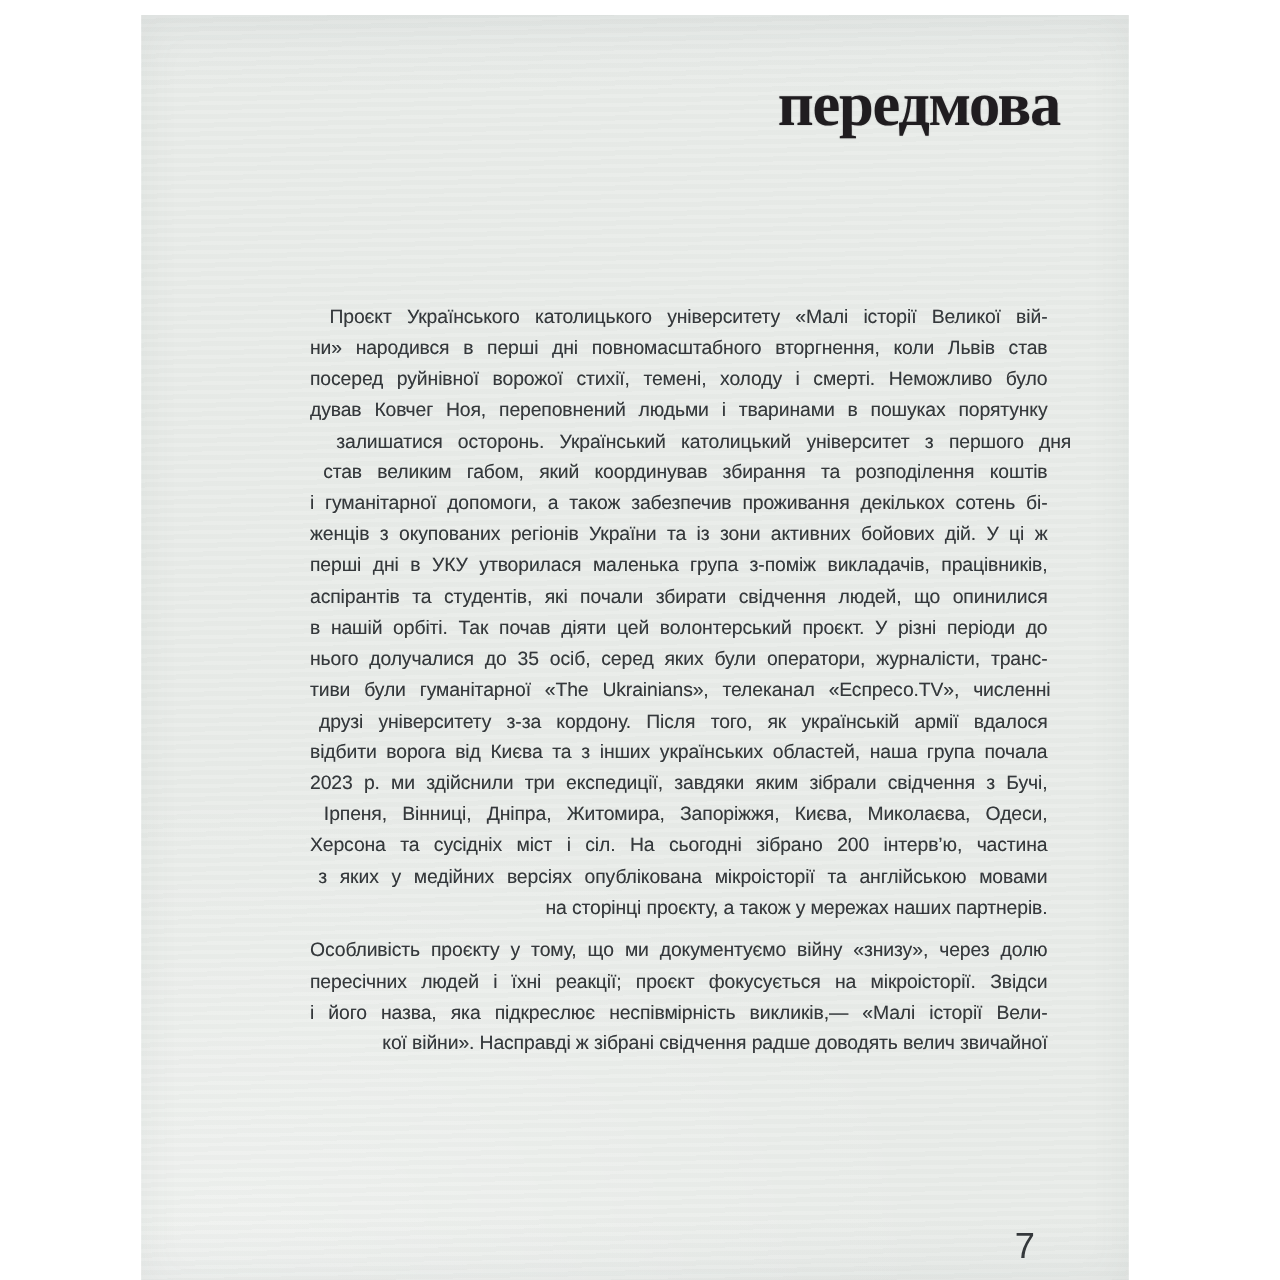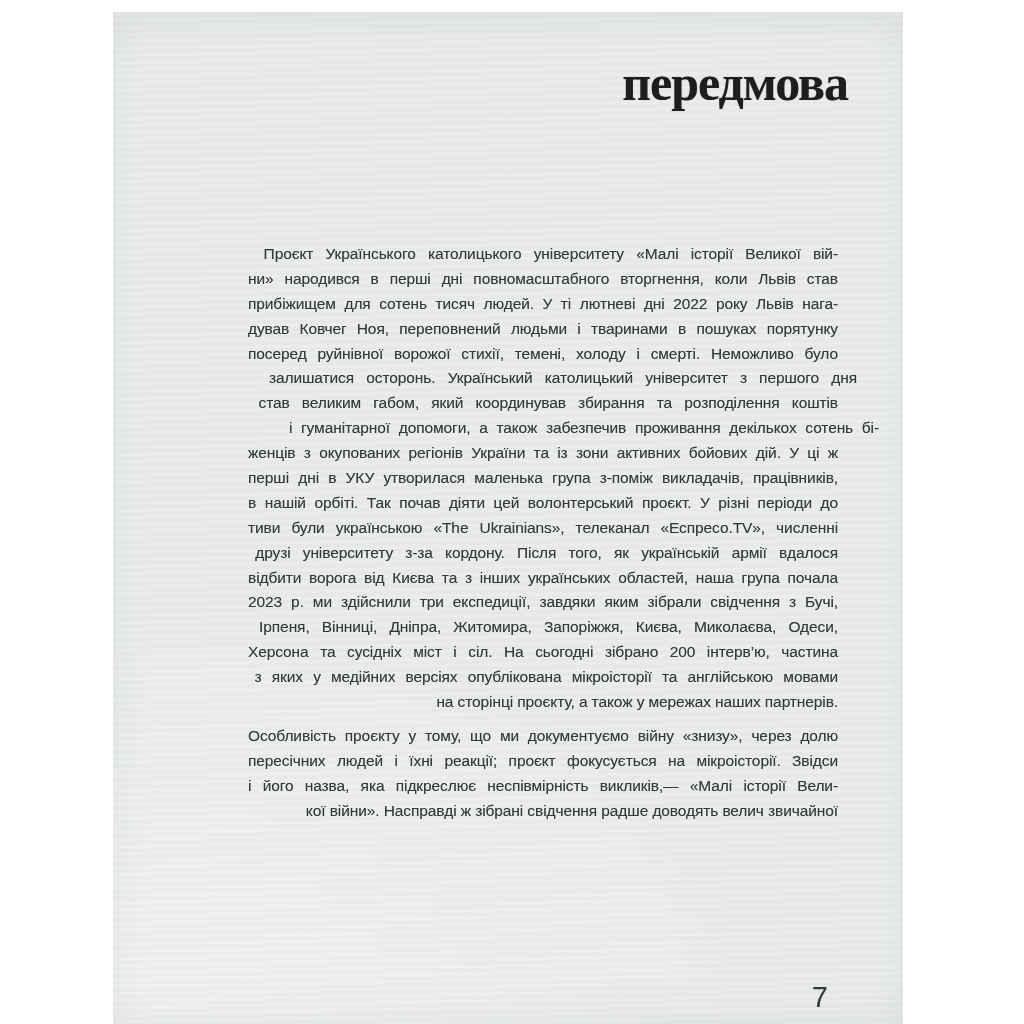--- a/index.html
+++ b/index.html
@@ -62,30 +62,31 @@
 </head>
 <body>
 
 <div class="scene">
   <div class="book-page">
     <div class="chapter-title">передмова</div>
     <div class="body-text">
         <div class="para">
           <div class="line"><span class="line-inner" style="word-spacing: 8px;">Проєкт Українського католицького університету «Малі історії Великої вій-</span></div>
           <div class="line"><span class="line-inner" style="word-spacing: 6.76042px;">ни» народився в перші дні повномасштабного вторгнення, коли Львів став</span></div>
-          <div class="line"><span class="line-inner" style="word-spacing: 4.36328px;">прибіжищем для сотень тисяч людей. У ті лютневі дні 2022 року Львів нага-</span></div>
+          <div class="line"><span class="line-inner" style="word-spacing: 6.65972px;">посеред руйнівної ворожої стихії, темені, холоду і смерті. Неможливо було</span></div>
           <div class="line"><span class="line-inner" style="word-spacing: 6.10938px;">дував Ковчег Ноя, переповнений людьми і тваринами в пошуках порятунку</span></div>
-          <div class="line"><span class="line-inner" style="word-spacing: 6.65972px;">посеред руйнівної ворожої стихії, темені, холоду і смерті. Неможливо було</span></div>
           <div class="line"><span class="line-inner" style="word-spacing: 8px; margin-left: 21px;">залишатися осторонь. Український католицький університет з першого дня</span></div>
           <div class="line"><span class="line-inner" style="word-spacing: 8px;">став великим габом, який координував збирання та розподілення коштів</span></div>
-          <div class="line"><span class="line-inner" style="word-spacing: 4.51389px; margin-left: 41px;">і гуманітарної допомоги, а також забезпечив проживання декількох сотень бі-</span></div>
+          <div class="line"><span class="line-inner" style="word-spacing: 4.51389px;">і гуманітарної допомоги, а також забезпечив проживання декількох сотень бі-</span></div>
           <div class="line"><span class="line-inner" style="word-spacing: 4.13101px;">женців з окупованих регіонів України та із зони активних бойових дій. У ці ж</span></div>
           <div class="line"><span class="line-inner" style="word-spacing: 5.03646px;">перші дні в УКУ утворилася маленька група з-поміж викладачів, працівників,</span></div>
+          <div class="line"><span class="line-inner" style="word-spacing: 5.80556px;">аспірантів та студентів, які почали збирати свідчення людей, що опинилися</span></div>
           <div class="line"><span class="line-inner" style="word-spacing: 4.36589px;">в нашій орбіті. Так почав діяти цей волонтерський проєкт. У різні періоди до</span></div>
-          <div class="line"><span class="line-inner" style="word-spacing: 6.92857px;">тиви були українською «The Ukrainians», телеканал «Еспресо.TV», численні</span></div>
+          <div class="line"><span class="line-inner" style="word-spacing: 4.53281px;">нього долучалися до 35 осіб, серед яких були оператори, журналісти, транс-</span></div>
+          <div class="line"><span class="line-inner" style="word-spacing: 6.92857px;">тиви були гуманітарної «The Ukrainians», телеканал «Еспресо.TV», численні</span></div>
           <div class="line"><span class="line-inner" style="word-spacing: 8px;">друзі університету з-за кордону. Після того, як українській армії вдалося</span></div>
           <div class="line"><span class="line-inner" style="word-spacing: 3.56676px;">відбити ворога від Києва та з інших українських областей, наша група почала</span></div>
           <div class="line"><span class="line-inner" style="word-spacing: 4.82528px;">2023 р. ми здійснили три експедиції, завдяки яким зібрали свідчення з Бучі,</span></div>
           <div class="line"><span class="line-inner" style="word-spacing: 8px;">Ірпеня, Вінниці, Дніпра, Житомира, Запоріжжя, Києва, Миколаєва, Одеси,</span></div>
           <div class="line"><span class="line-inner" style="word-spacing: 7.3679px;">Херсона та сусідніх міст і сіл. На сьогодні зібрано 200 інтерв’ю, частина</span></div>
           <div class="line"><span class="line-inner" style="word-spacing: 6.01215px;">з яких у медійних версіях опублікована мікроісторії та англійською мовами</span></div>
           <div class="line last"><span class="line-inner">на сторінці проєкту, а також у мережах наших партнерів.</span></div>
         </div>
         <div class="para">
           <div class="line"><span class="line-inner" style="word-spacing: 4.60625px;">Особливість проєкту у тому, що ми документуємо війну «знизу», через долю</span></div>

